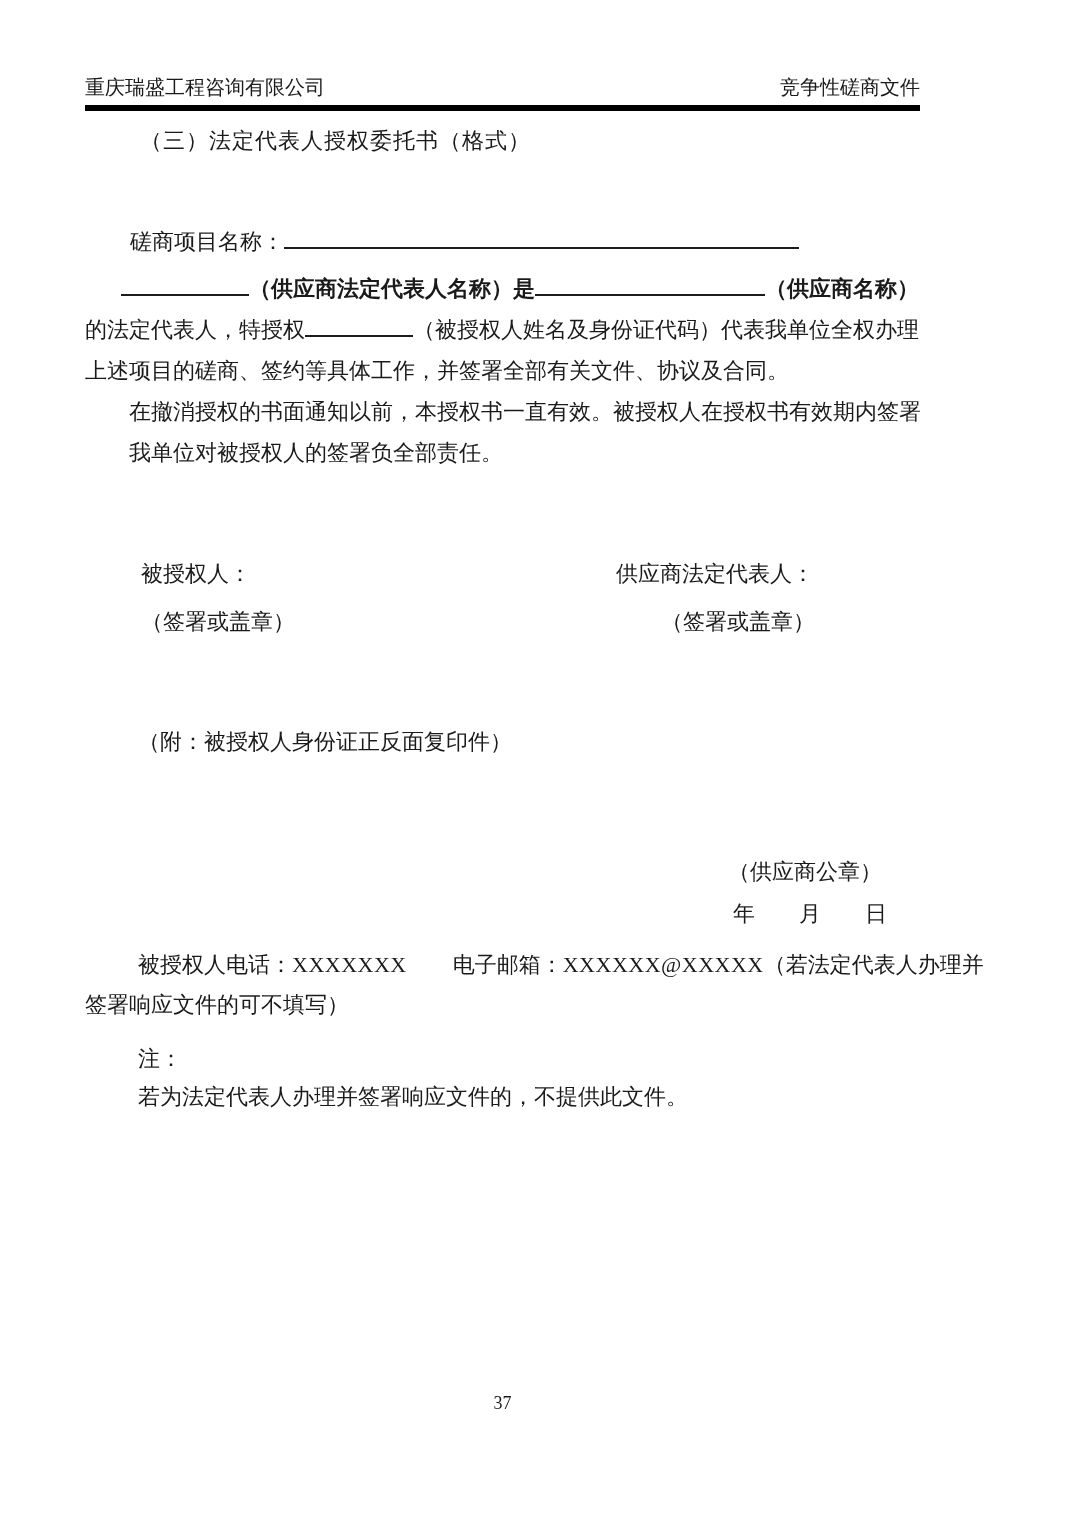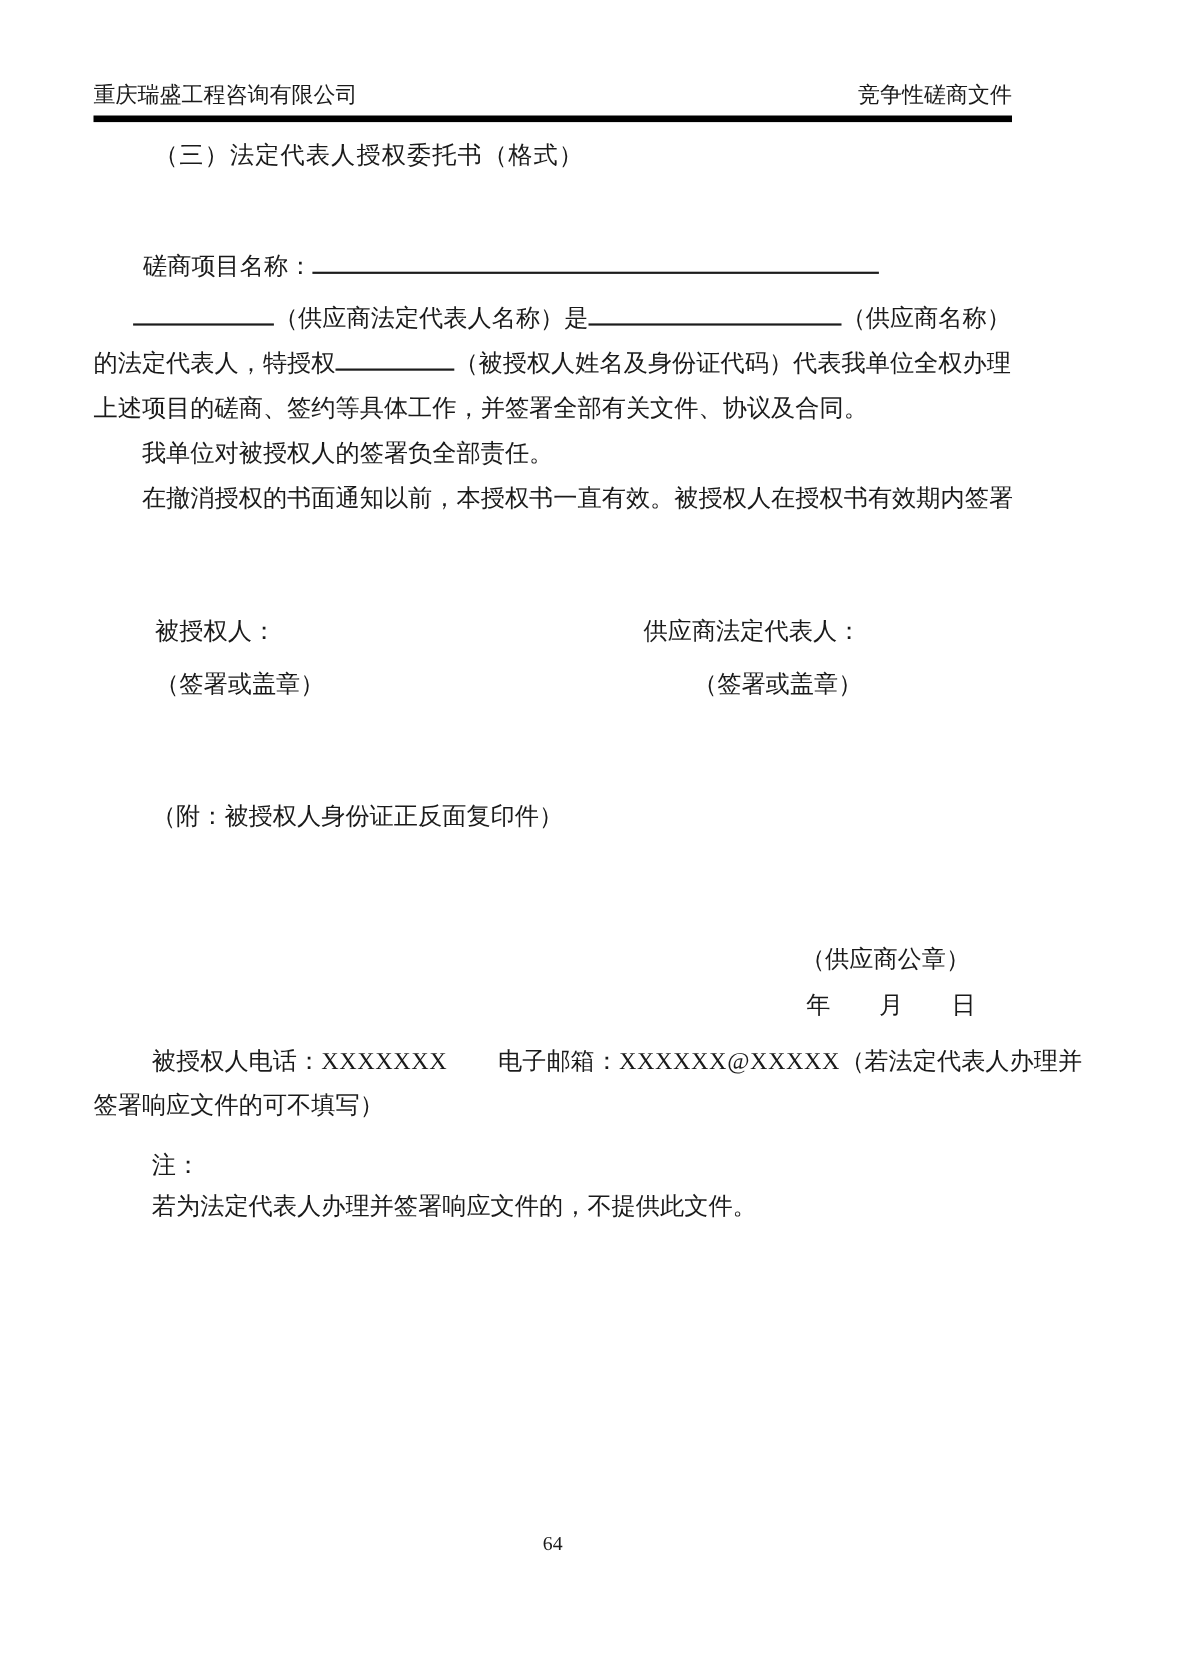--- a/index.html
+++ b/index.html
@@ -66,30 +66,30 @@
   }
   .to-line {
     margin-top: 54px;
     line-height: 32px;
   }
   .body-block {
     margin-top: 10px;
   }
   .body-block .line { line-height: 41px; }
   .indent-2em { padding-left: 44px; }
-  .indent-body { padding-left: 36px; }
+  .indent-body { padding-left: 36px; font-weight: bold; }
 
   
   .sign-block {
     position: relative;
     margin-top: 86px;
     height: 96px;
   }
   .sign-col-left  { position: absolute; left: 56px;  top: 0; }
-  .sign-col-right { position: absolute; left: 500px; top: 0; }
+  .sign-col-right { position: absolute; left: 531px; top: 0; }
   .sign-label { line-height: 30px; }
   .sign-note  { line-height: 30px; margin-top: 18px; }
   .sign-note-right { margin-left: 45px; }
 
   
   .attachment-line {
     margin-top: 72px;
     padding-left: 53px;
     line-height: 30px;
   }
@@ -158,22 +158,22 @@
 
 
     <div class="body-block">
       <div class="line indent-body">
         <span class="blank u-rep"></span><span>（供应商法定代表人名称）是</span><span class="blank u-supplier"></span><span>（供应商名称）</span>
       </div>
       <div class="line">
         <span>的法定代表人，特授权</span><span class="blank u-agent"></span><span>（被授权人姓名及身份证代码）代表我单位全权办理</span>
       </div>
       <div class="line">上述项目的磋商、签约等具体工作，并签署全部有关文件、协议及合同。</div>
+      <div class="line indent-2em">在撤消授权的书面通知以前，本授权书一直有效。被授权人在授权书有效期内签署</div>
       <div class="line indent-2em">我单位对被授权人的签署负全部责任。</div>
-      <div class="line indent-2em">在撤消授权的书面通知以前，本授权书一直有效。被授权人在授权书有效期内签署</div>
     </div>
 
     <div class="sign-block">
       <div class="sign-col-left">
         <div class="sign-label">被授权人：</div>
         <div class="sign-note">（签署或盖章）</div>
       </div>
       <div class="sign-col-right">
         <div class="sign-label">供应商法定代表人：</div>
         <div class="sign-note sign-note-right">（签署或盖章）</div>
@@ -188,14 +188,14 @@
     <div class="contact-line">
       <span>被授权人电话：</span><span class="latin-x">XXXXXXX</span><span class="contact-spacer"></span><span>电子邮箱：</span><span class="latin-x">XXXXXX@XXXXX</span><span>（若法定代表人办理并</span>
     </div>
     <div class="contact-wrap-line">签署响应文件的可不填写）</div>
 
     <div class="note-label-line">注：</div>
     <div class="note-text-line">若为法定代表人办理并签署响应文件的，不提供此文件。</div>
 
   </div>
 
-  <div class="page-number">64</div>
+  <div class="page-number">37</div>
 </div>
 
 </body></html>

